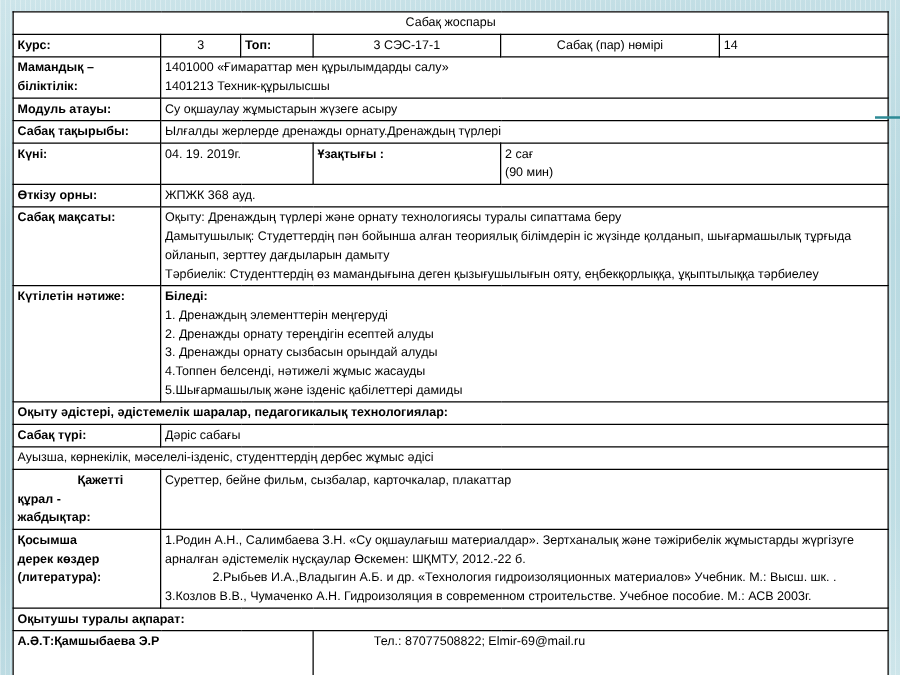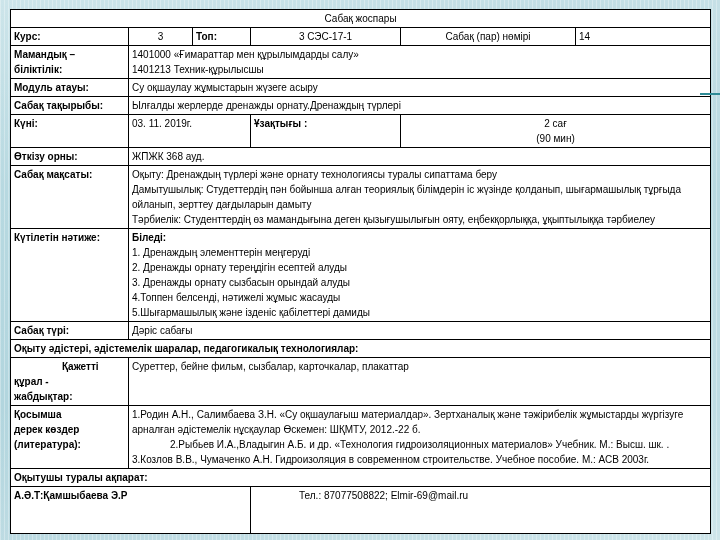--- a/index.html
+++ b/index.html
@@ -79,21 +79,21 @@
     text-align: center;
     font-weight: normal;
     padding-top: 2px;
     padding-bottom: 2px;
   }
   .goal-line { display: block; }
   .res-line { display: block; }
   .lit-line { display: block; }
   .lit-indent { display: block; padding-left: 38px; }
   .tall { height: 44px; margin-left: 16px; }
-  .dur-val { text-align: center; }
+  .dur-val { text-align: left; }
   .num-cell { padding-left: 4px; margin-left: 26px; }
   .bold { font-weight: bold; }
 </style>
 </head>
 <body>
 
 <div id="slide-bg"></div>
 <div id="accent-rule"></div>
 
 <table id="plan-table">
@@ -133,21 +133,21 @@
       <td colspan="5">Су оқшаулау жұмыстарын жүзеге асыру</td>
     </tr>
 
     <tr>
       <td class="lbl">Сабақ тақырыбы:</td>
       <td colspan="5">Ылғалды жерлерде дренажды орнату.Дренаждың түрлері</td>
     </tr>
 
     <tr>
       <td class="lbl">Күні:</td>
-      <td colspan="2">03. 11. 2019г.</td>
+      <td colspan="2">04. 19. 2019г.</td>
       <td class="lbl" style="width:60px">Ұзақтығы :</td>
       <td colspan="2" class="dur-val">
         <span class="goal-line">2 сағ</span>
         <span class="goal-line">(90 мин)</span>
       </td>
     </tr>
 
     <tr>
       <td class="lbl">Өткізу орны:</td>
       <td colspan="5">ЖПЖК 368 ауд.</td>
@@ -168,28 +168,31 @@
         <span class="res-line bold">Біледі:</span>
         <span class="res-line">1. Дренаждың элементтерін меңгеруді</span>
         <span class="res-line">2. Дренажды орнату тереңдігін есептей алуды</span>
         <span class="res-line">3. Дренажды орнату сызбасын орындай алуды</span>
         <span class="res-line">4.Топпен белсенді, нәтижелі жұмыс жасауды</span>
         <span class="res-line">5.Шығармашылық және ізденіс қабілеттері дамиды</span>
       </td>
     </tr>
 
     <tr>
+      <td colspan="6" class="lbl">Оқыту әдістері, әдістемелік шаралар, педагогикалық технологиялар:</td>
+    </tr>
+
+    <tr>
       <td class="lbl">Сабақ түрі:</td>
       <td colspan="5">Дәріс сабағы</td>
     </tr>
 
     <tr>
-      <td colspan="6" class="lbl">Оқыту әдістері, әдістемелік шаралар, педагогикалық технологиялар:</td>
-    </tr>
-
+      <td colspan="6">Ауызша, көрнекілік, мәселелі-ізденіс, студенттердің дербес жұмыс әдісі</td>
+    </tr>
 
     <tr>
       <td>
         <span class="just">Қажетті құрал -</span>
         <span class="goal-line lbl">жабдықтар:</span>
       </td>
       <td colspan="5">Суреттер, бейне фильм, сызбалар, карточкалар, плакаттар</td>
     </tr>
 
     <tr>

